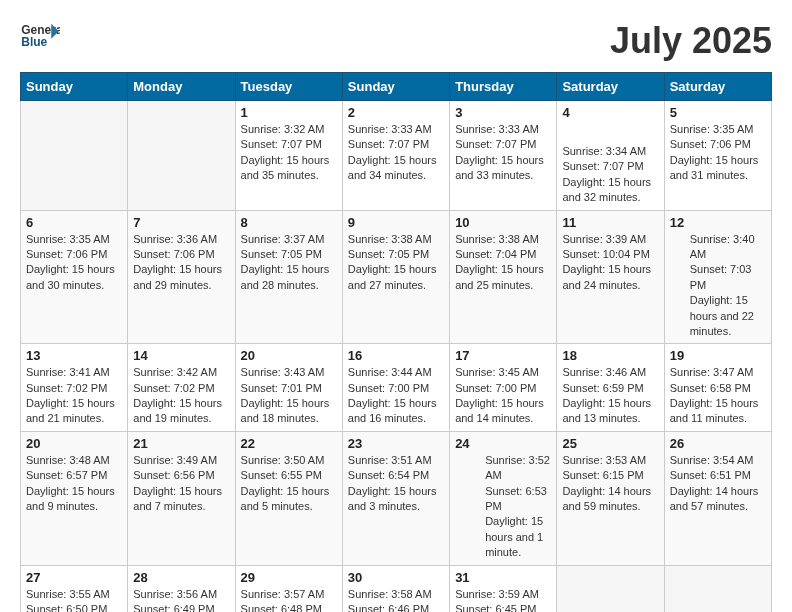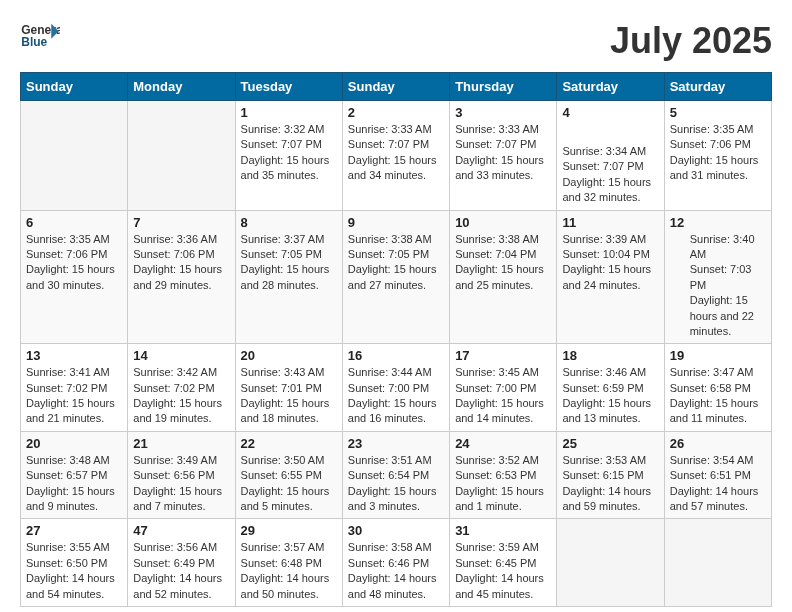--- a/index.html
+++ b/index.html
@@ -248,21 +248,21 @@
 Daylight: 15 hours and 5 minutes.</div>
         </td>
         <td>
           <span class="day-number">23</span>
           <div class="day-info" style="white-space: pre-line;">Sunrise: 3:51 AM
 Sunset: 6:54 PM
 Daylight: 15 hours and 3 minutes.</div>
         </td>
         <td>
           <span class="day-number">24</span>
-          <div class="day-info" style="white-space: pre-line;">Sunrise: 3:52 AM
+          <div class="day-info" style="white-space: pre-line; margin-left: 30px;">Sunrise: 3:52 AM
 Sunset: 6:53 PM
 Daylight: 15 hours and 1 minute.</div>
         </td>
         <td>
           <span class="day-number">25</span>
           <div class="day-info" style="white-space: pre-line;">Sunrise: 3:53 AM
 Sunset: 6:15 PM
 Daylight: 14 hours and 59 minutes.</div>
         </td>
         <td>
@@ -273,21 +273,21 @@
         </td>
       </tr>
       <tr>
         <td>
           <span class="day-number">27</span>
           <div class="day-info" style="white-space: pre-line;">Sunrise: 3:55 AM
 Sunset: 6:50 PM
 Daylight: 14 hours and 54 minutes.</div>
         </td>
         <td>
-          <span class="day-number">47</span>
+          <span class="day-number">28</span>
           <div class="day-info" style="white-space: pre-line;">Sunrise: 3:56 AM
 Sunset: 6:49 PM
 Daylight: 14 hours and 52 minutes.</div>
         </td>
         <td>
           <span class="day-number">29</span>
           <div class="day-info" style="white-space: pre-line;">Sunrise: 3:57 AM
 Sunset: 6:48 PM
 Daylight: 14 hours and 50 minutes.</div>
         </td>

